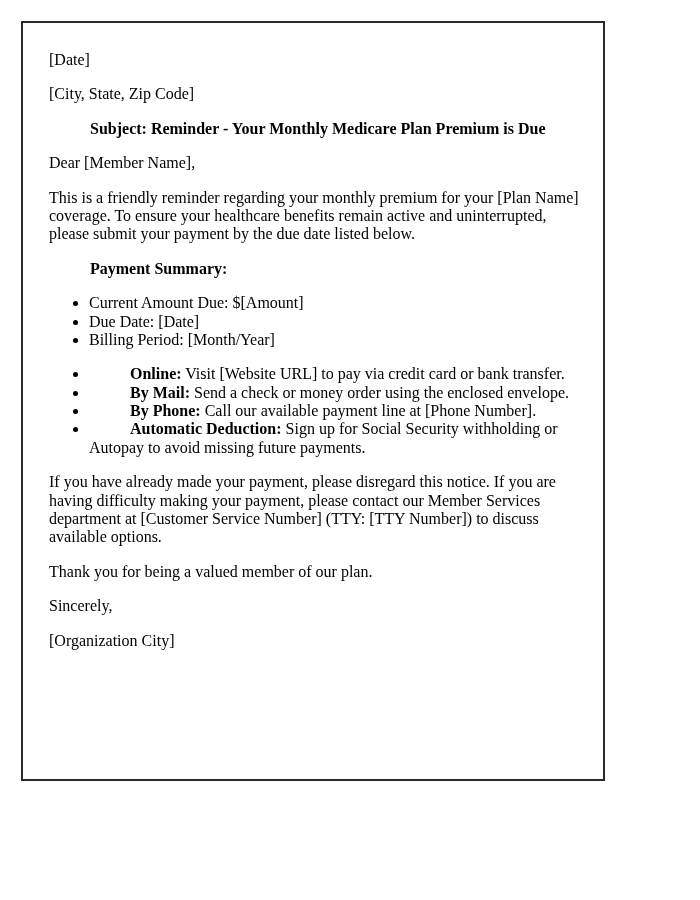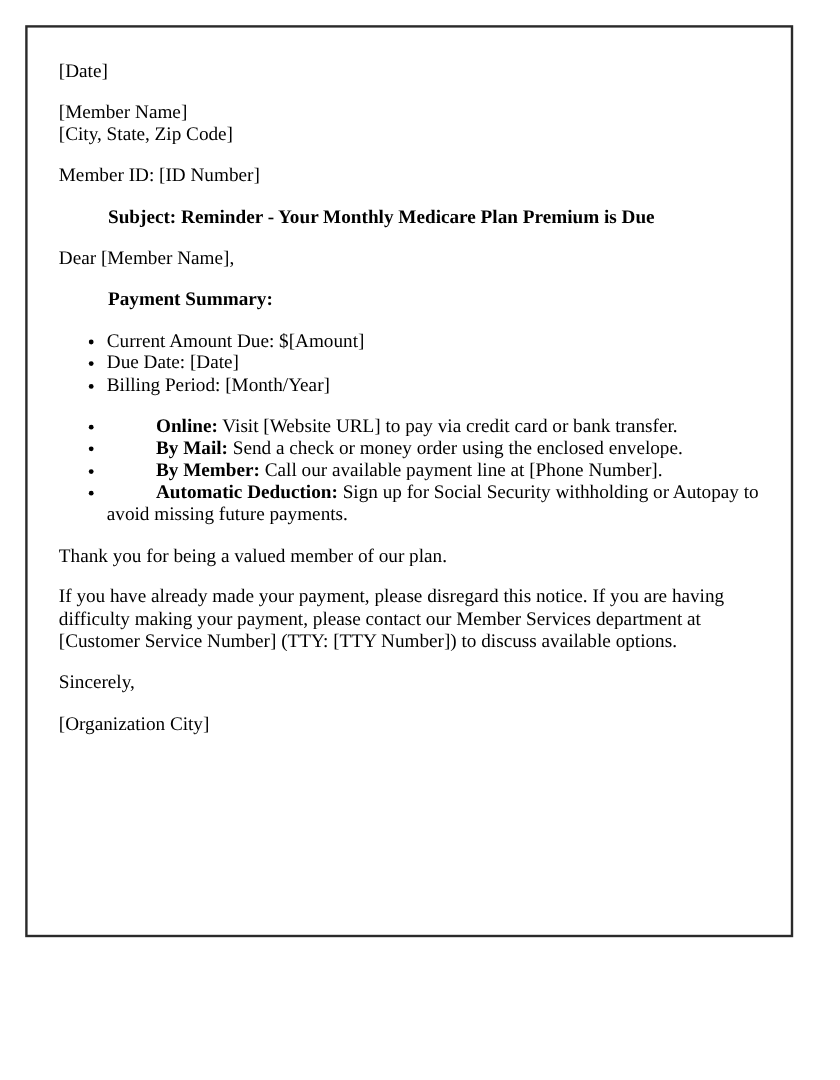--- a/index.html
+++ b/index.html
@@ -13,21 +13,21 @@
     position: relative;
     font-family: "Liberation Serif", "DejaVu Serif", serif;
     font-size: 16px;
     color: #000000;
     overflow: hidden;
   }
   .sheet {
     position: absolute;
     left: 21px;
     top: 21px;
-    width: 640px;
+    width: 584px;
     height: 760px;
     box-sizing: border-box;
     border: 2px solid #2a2a2a;
     padding: 12px 20px 20px 26px;
     background: #ffffff;
     overflow: hidden;
   }
   .para {
     margin: 16px 0;
     line-height: 1.15;
@@ -48,50 +48,49 @@
   }
 </style>
 </head>
 <body>
 
 <div class="sheet">
 
   <p class="para">[Date]</p>
 
   <div class="para">
-    <div>[Member Name]</div>
     <div>[City, State, Zip Code]</div>
   </div>
 
-  <p class="para">Member ID: [ID Number]</p>
 
   <p class="para bold">Subject: Reminder - Your Monthly Medicare Plan Premium is Due</p>
 
   <p class="para">Dear [Member Name],</p>
 
+  <p class="para">This is a friendly reminder regarding your monthly premium for your [Plan Name] coverage. To ensure your healthcare benefits remain active and uninterrupted, please submit your payment by the due date listed below.</p>
 
   <p class="para bold">Payment Summary:</p>
 
   <ul class="list">
     <li>Current Amount Due: $[Amount]</li>
     <li>Due Date: [Date]</li>
     <li>Billing Period: [Month/Year]</li>
   </ul>
 
 
   <ul class="list">
     <li><span class="bold">Online:</span><span> Visit [Website URL] to pay via credit card or bank transfer.</span></li>
     <li><span class="bold">By Mail:</span><span> Send a check or money order using the enclosed envelope.</span></li>
-    <li><span class="bold">By Member:</span><span> Call our available payment line at [Phone Number].</span></li>
+    <li><span class="bold">By Phone:</span><span> Call our available payment line at [Phone Number].</span></li>
     <li><span class="bold">Automatic Deduction:</span><span> Sign up for Social Security withholding or Autopay to avoid missing future payments.</span></li>
   </ul>
 
+  <p class="para">If you have already made your payment, please disregard this notice. If you are having difficulty making your payment, please contact our Member Services department at [Customer Service Number] (TTY: [TTY Number]) to discuss available options.</p>
+
   <p class="para">Thank you for being a valued member of our plan.</p>
-
-  <p class="para">If you have already made your payment, please disregard this notice. If you are having difficulty making your payment, please contact our Member Services department at [Customer Service Number] (TTY: [TTY Number]) to discuss available options.</p>
 
   <p class="para">Sincerely,</p>
 
   <div class="para">
     <div>[Organization City]</div>
   </div>
 
 </div>
 
 </body></html>

